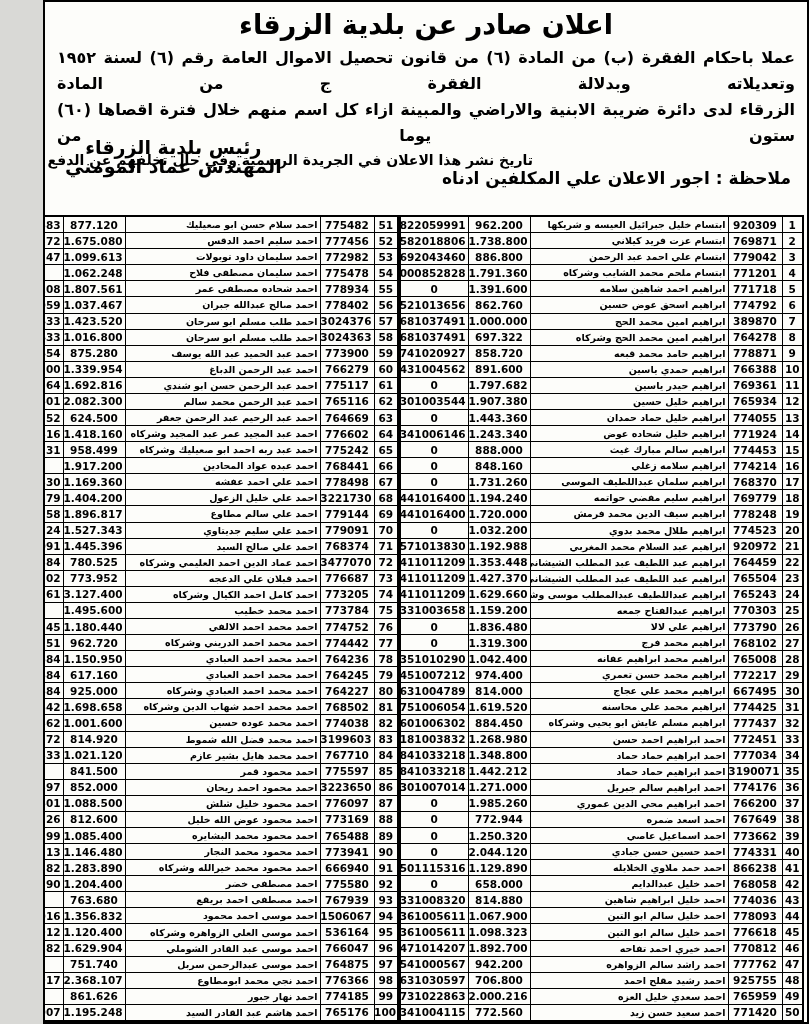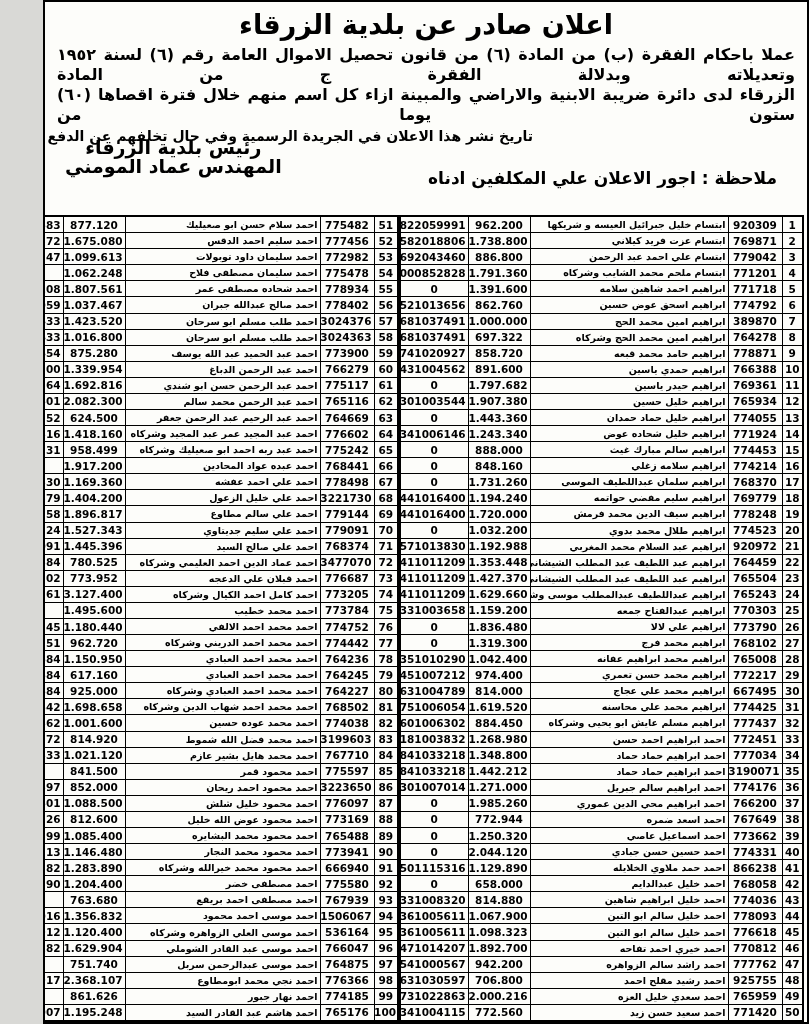--- a/index.html
+++ b/index.html
@@ -22,42 +22,42 @@
     padding-top:7px;
   }
   .body-text{
     margin:5px 12px 0 12px;
     font-weight:bold;
     font-size:16px;
   }
   .bline{
     text-align:justify;
     text-align-last:justify;
-    line-height:20px;
+    line-height:26px;
     white-space:normal;
   }
   .bline4{
     line-height:22px;
     margin-right:262px;
     font-size:14px;
     text-align:right;
     white-space:nowrap;
   }
   .signature{
     position:absolute;
     top:136px;left:20px;
     text-align:center;
     font-weight:bold;
     font-size:19px;
     line-height:19px;
     direction:rtl;
   }
   .note{
     position:absolute;
-    top:166px;right:30px;
+    top:166px;right:16px;
     font-weight:bold;
     font-size:17px;
   }
   .tables{
     position:absolute;
     top:213px;left:3px;right:3px;bottom:0;
     display:flex;
     direction:rtl;
   }
   .half{flex:1 1 50%;box-sizing:border-box;}

